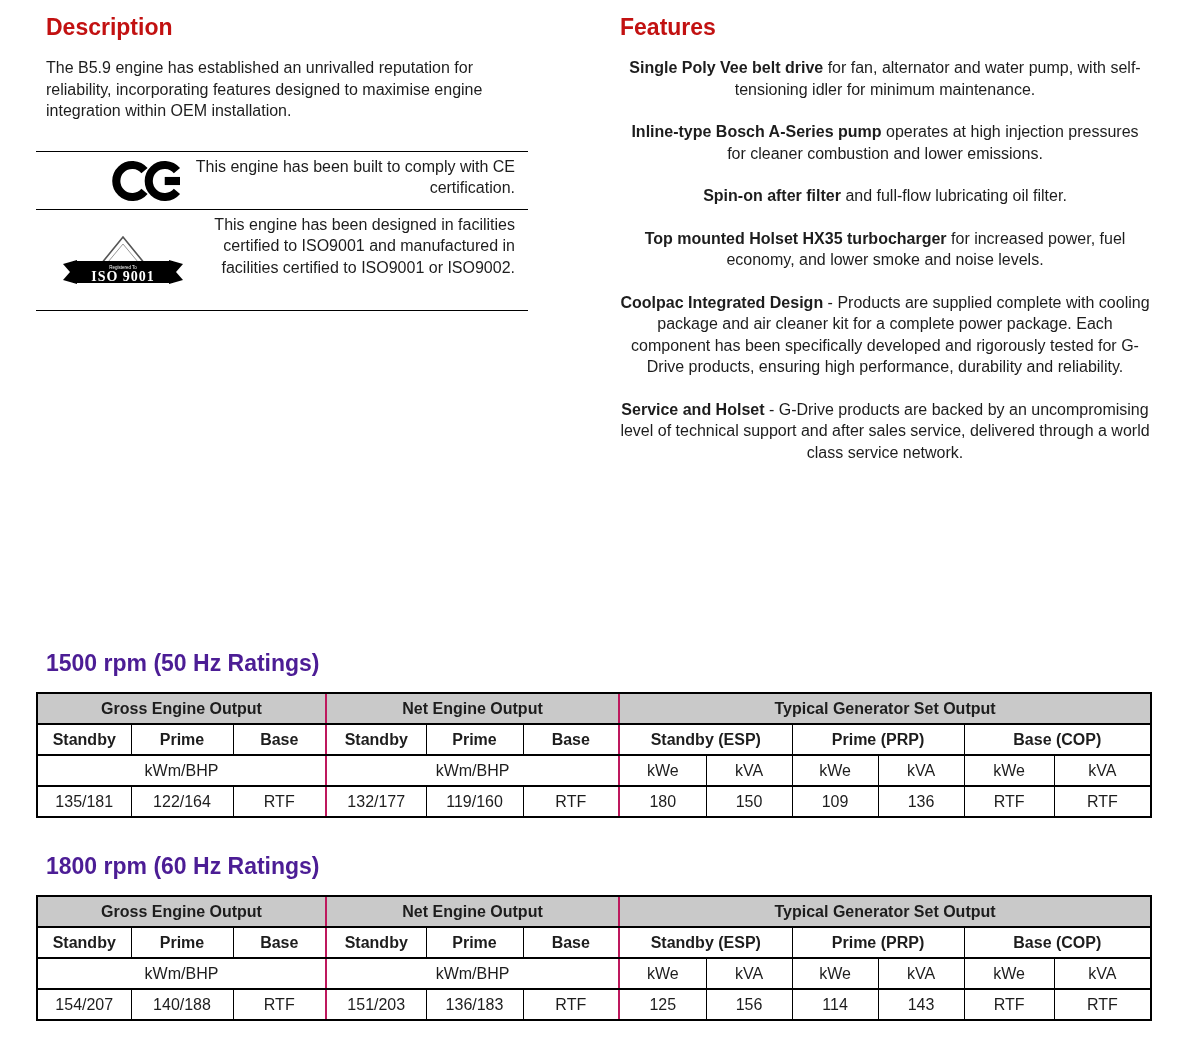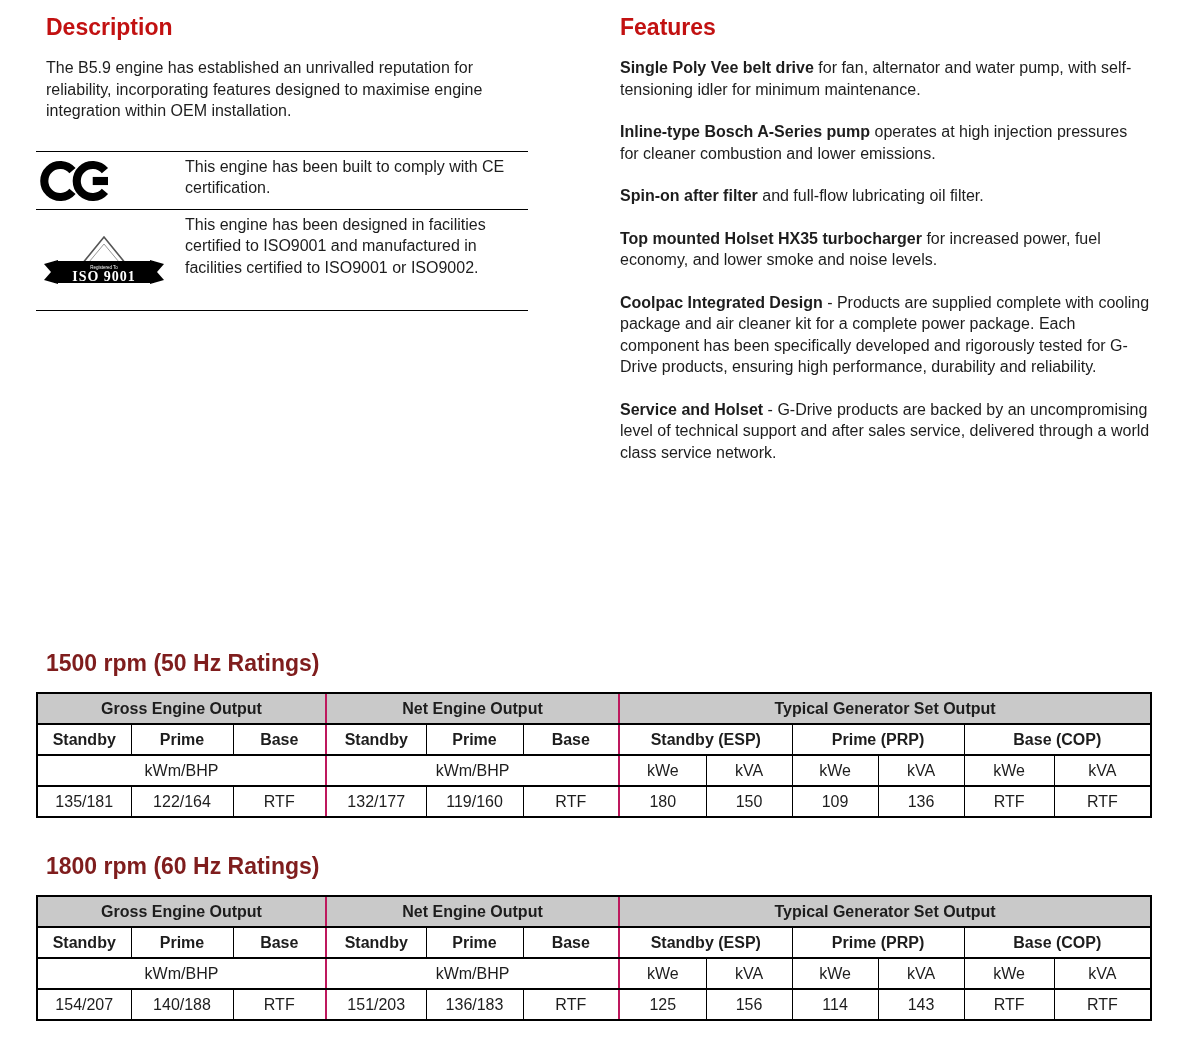--- a/index.html
+++ b/index.html
@@ -1,41 +1,41 @@
 <!DOCTYPE html>
 <html><head>
 <meta charset="utf-8">
 <style>
   html,body { margin:0; padding:0; background:#ffffff; }
   .page {
     position:relative; width:1180px; height:1051px; background:#ffffff;
     font-family:"Liberation Sans", sans-serif; color:#1d1d1d; overflow:hidden;
   }
   h1.sec { font-size:23px; line-height:26px; font-weight:bold; color:#c21111; margin:0 0 17px 0; }
-  h2.sec { font-size:23px; line-height:26px; font-weight:bold; color:#7f1d1d; margin:0 0 16px 10px; }
+  h2.sec { font-size:23px; line-height:26px; font-weight:bold; color:#4c1d95; margin:0 0 16px 10px; }
   p.body { font-size:16px; line-height:21.5px; margin:0; }
 
   .left-col  { position:absolute; left:36px;  top:14px; width:492px; }
   .left-col h1.sec { margin-left:10px; }
   .left-col p.body { margin-left:10px; width:470px; }
   .right-col { position:absolute; left:620px; top:14px; width:530px; }
 
   
-  .cert { margin-top:29px; width:492px; }
+  .cert { margin-top:29px; width:492px;text-align:right; }
   .cert-row { display:flex; border-top:1.5px solid #000; }
   .cert-row:last-child { border-bottom:1.5px solid #000; }
   .cert-row-ce  { height:57px; }
   .cert-row-iso { height:100px; }
   .cert-logo-col { width:149px; flex:0 0 149px; }
   .cert-text { font-size:16px; line-height:21.5px; padding-top:4px; width:330px; }
   .ce-wrap  { margin:8px 0 0 4px; }
   .iso-wrap { margin:24px 0 0 6px; }
 
   
-  .right-col p.feature { font-size:16px; line-height:21.5px; margin:0 0 21px 0; }
+  .right-col p.feature { font-size:16px; line-height:21.5px; margin:0 0 21px 0;text-align:center; }
   .right-col p.feature b { font-weight:bold; }
 
   
   .sec50 { position:absolute; left:36px; top:650px; }
   .sec60 { position:absolute; left:36px; top:853px; }
 
   table.ratings { border-collapse:collapse; table-layout:fixed; width:1114px; border:2px solid #000; }
   table.ratings th, table.ratings td {
     border:1px solid #000; border-top:2px solid #000; border-bottom:2px solid #000;
     text-align:center; vertical-align:middle; font-size:16px; padding:0; height:29px;

